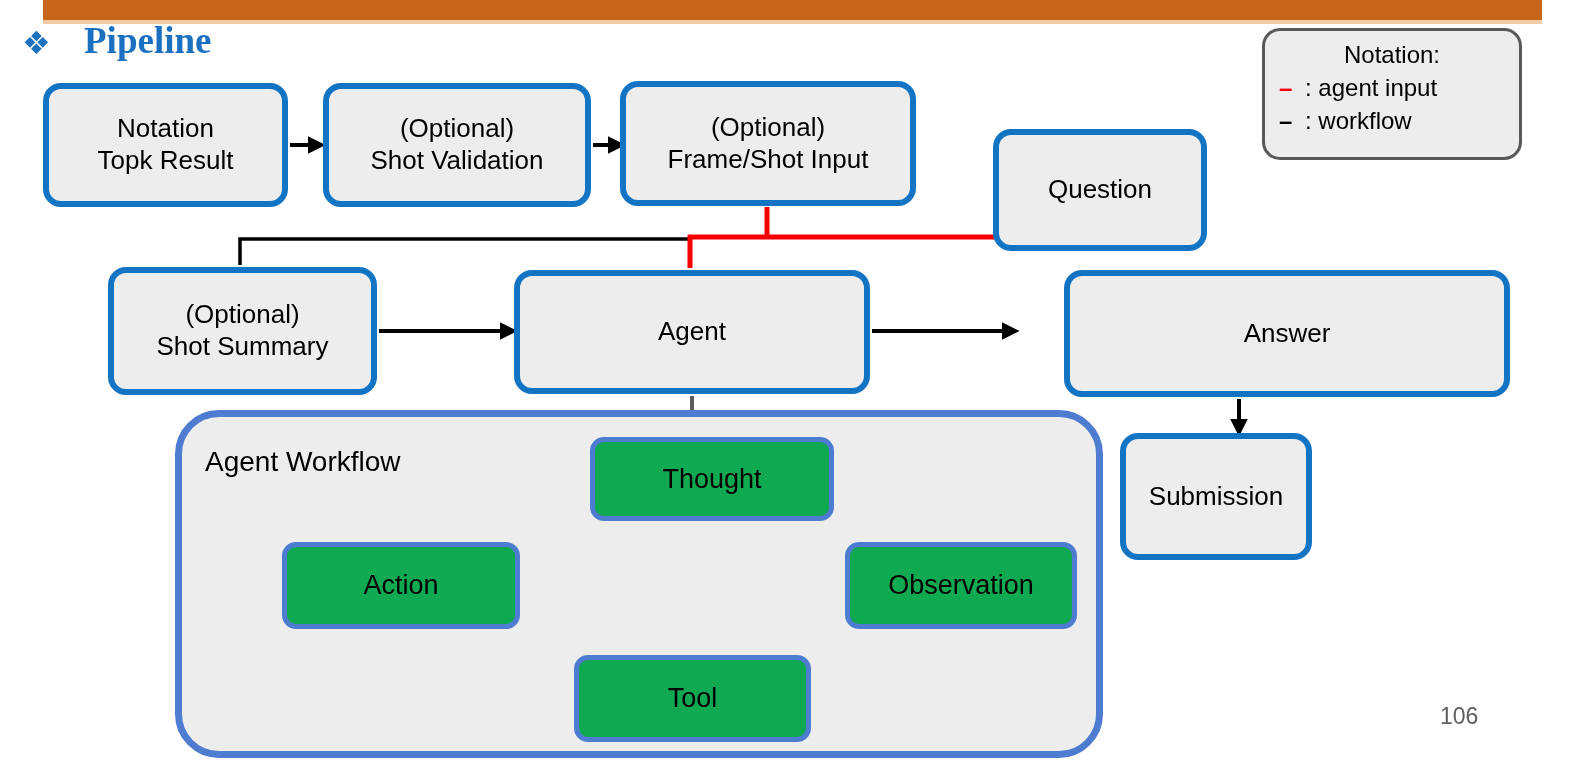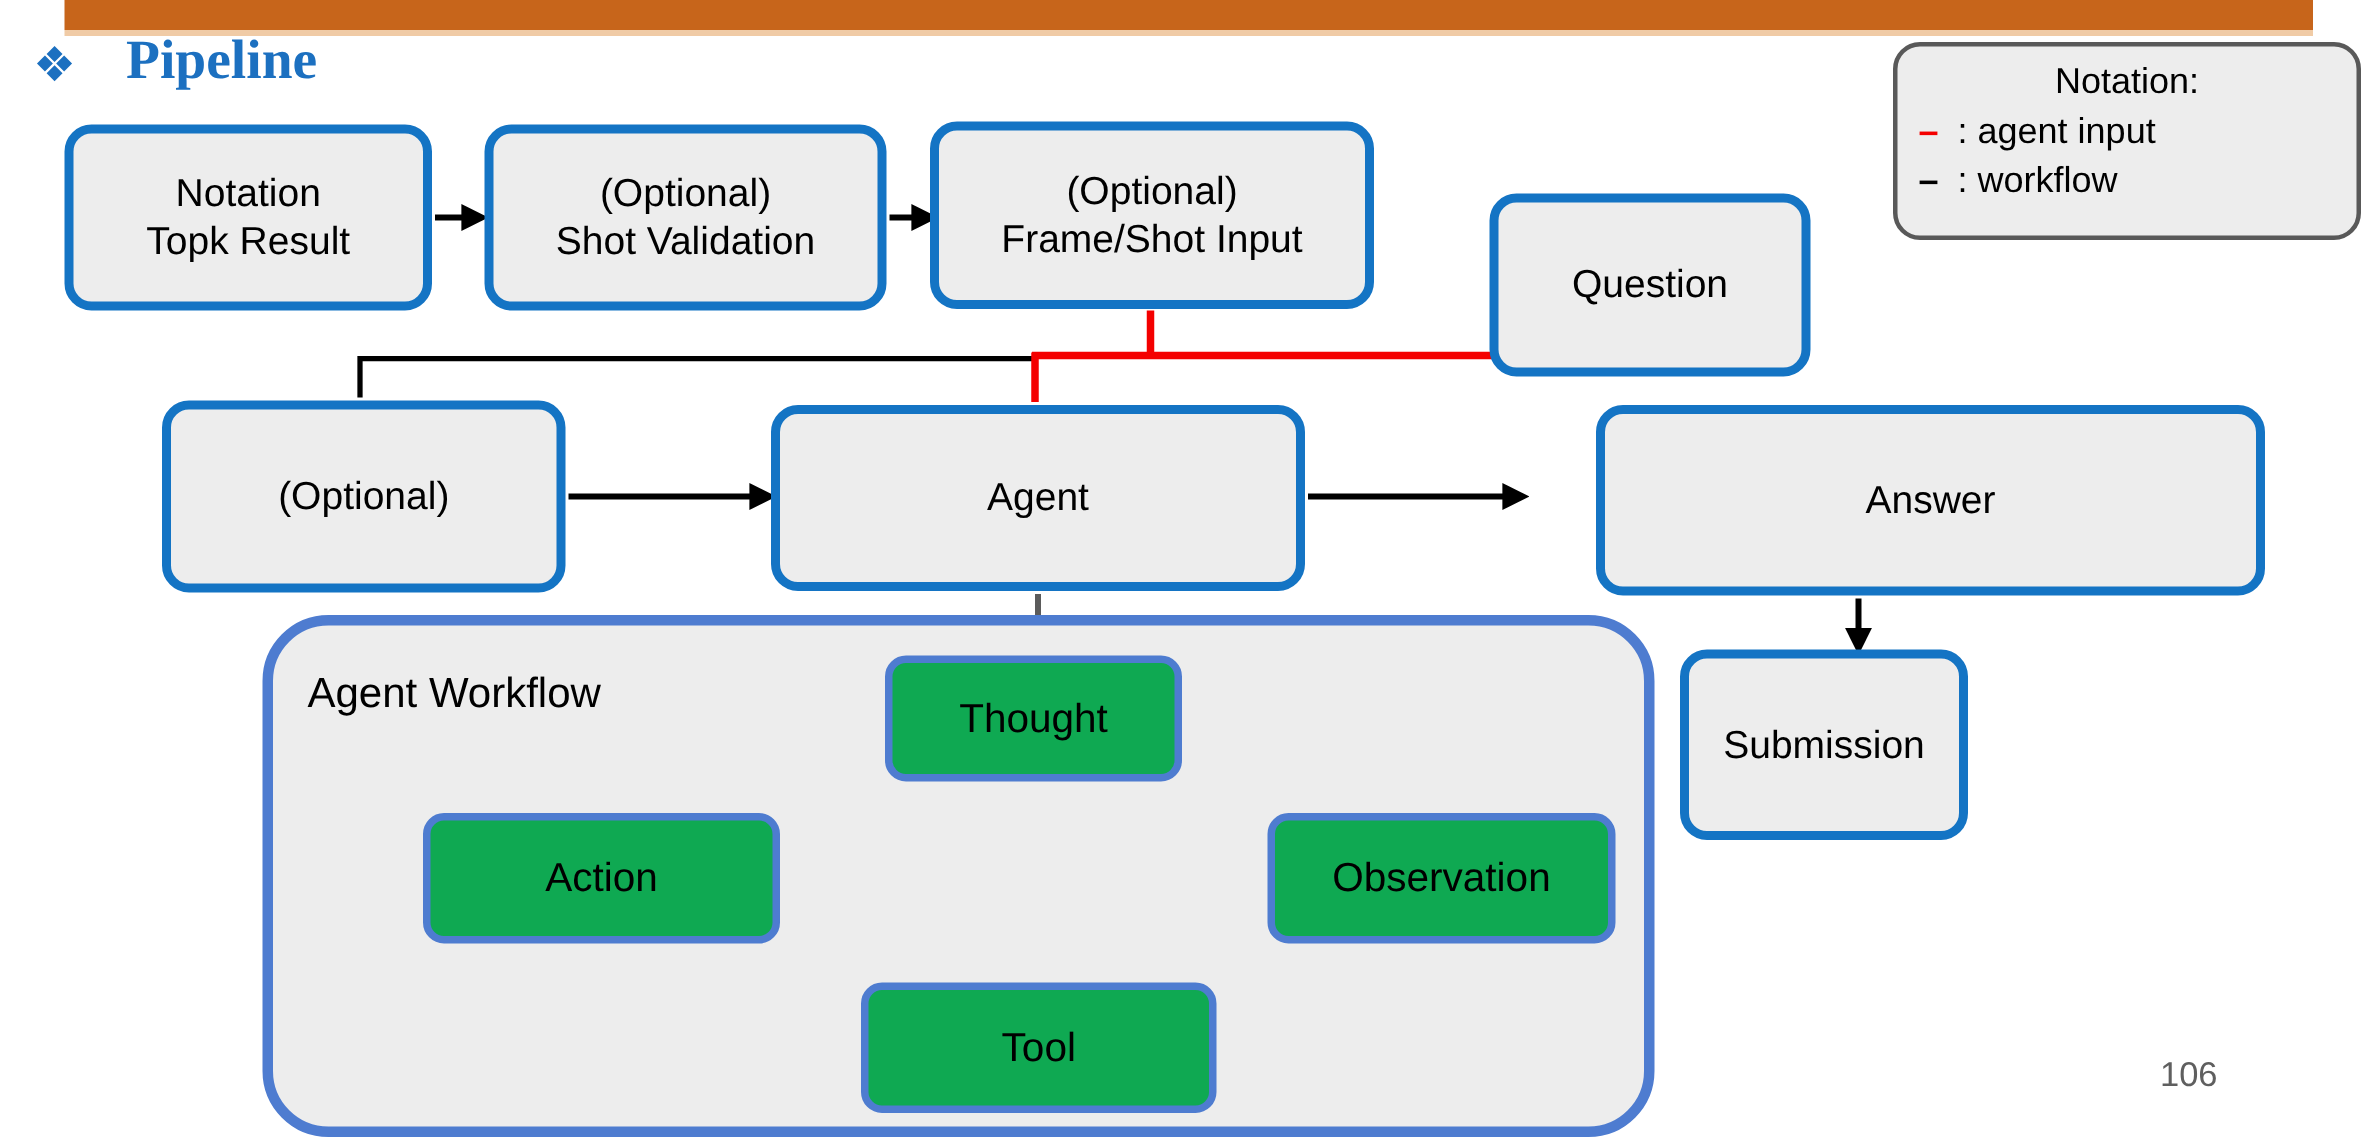--- a/index.html
+++ b/index.html
@@ -12,21 +12,21 @@
   #bar-light{position:absolute;left:43px;top:20px;width:1499px;height:4px;background:#F0CBA6;}
   
   #bullet{position:absolute;left:22px;top:27px;font-size:32px;line-height:1;color:#1C70C0;}
   #title{position:absolute;left:84px;top:22px;font-family:"Liberation Serif",serif;font-weight:700;
          font-size:37px;line-height:1;color:#1C70C0;}
   
   .node{position:absolute;background:#EDEDED;border:6px solid #1474C4;border-radius:18px;
         display:flex;flex-direction:column;align-items:center;justify-content:center;
         text-align:center;font-size:26px;line-height:1.22;box-sizing:border-box;}
   
-  #legend{position:absolute;left:1262px;top:28px;width:312px;height:132px;background:#EDEDED;
+  #legend{position:absolute;left:1262px;top:28px;width:260px;height:132px;background:#EDEDED;
           border:3px solid #595959;border-radius:18px;box-sizing:border-box;font-size:24px;
           padding-top:7px;line-height:1.38;}
   .legend-title{text-align:center;}
   .legend-row{padding-left:14px;display:flex;}
   .legend-dash{width:26px;font-weight:700;}
   .dash-red{color:#F40000;}
   .dash-black{color:#000;}
   
   #workflow-box{position:absolute;left:175px;top:410px;width:928px;height:348px;background:#EDEDED;
                 border:7px solid #4E7CD0;border-radius:44px;box-sizing:border-box;}
@@ -39,21 +39,21 @@
   #page-number{position:absolute;left:1440px;top:703px;font-size:23px;color:#5F5F5F;}
   
   #n-reranked   {left:43px;  top:83px;  width:245px; height:124px;}
   #n-validation {left:323px; top:83px;  width:268px; height:124px;}
   #n-frameshot  {left:620px; top:81px;  width:296px; height:125px;}
   #n-question   {left:993px; top:84px;  width:214px; height:122px;margin-top:45px;}
   #n-summary    {left:108px; top:267px; width:269px; height:128px;}
   #n-agent      {left:514px; top:270px; width:356px; height:124px;}
   #n-answer     {left:1064px;top:270px; width:446px; height:127px;}
   #n-submission {left:1120px;top:433px; width:192px; height:127px;}
-  #s-thought    {left:590px; top:437px; width:198px; height:84px;}
+  #s-thought    {left:590px; top:437px; width:244px; height:84px;}
   #s-action     {left:282px; top:542px; width:238px; height:87px;}
   #s-tool       {left:574px; top:655px; width:237px; height:87px;}
   #s-observation{left:845px; top:542px; width:232px; height:87px;}
 </style>
 </head>
 <body>
 
 <div id="slide">
 
   <div id="bar-main"></div>
@@ -113,20 +113,21 @@
   </div>
   <div class="node" id="n-frameshot">
     <div>(Optional)</div>
     <div>Frame/Shot Input</div>
   </div>
   <div class="node" id="n-question">
     <div>Question</div>
   </div>
   <div class="node" id="n-summary">
     <div>(Optional)</div>
+    <div>Shot Summary</div>
   </div>
   <div class="node" id="n-agent">
     <div>Agent</div>
   </div>
   <div class="node" id="n-answer">
     <div>Answer</div>
   </div>
   <div class="node" id="n-submission">
     <div>Submission</div>
   </div>

